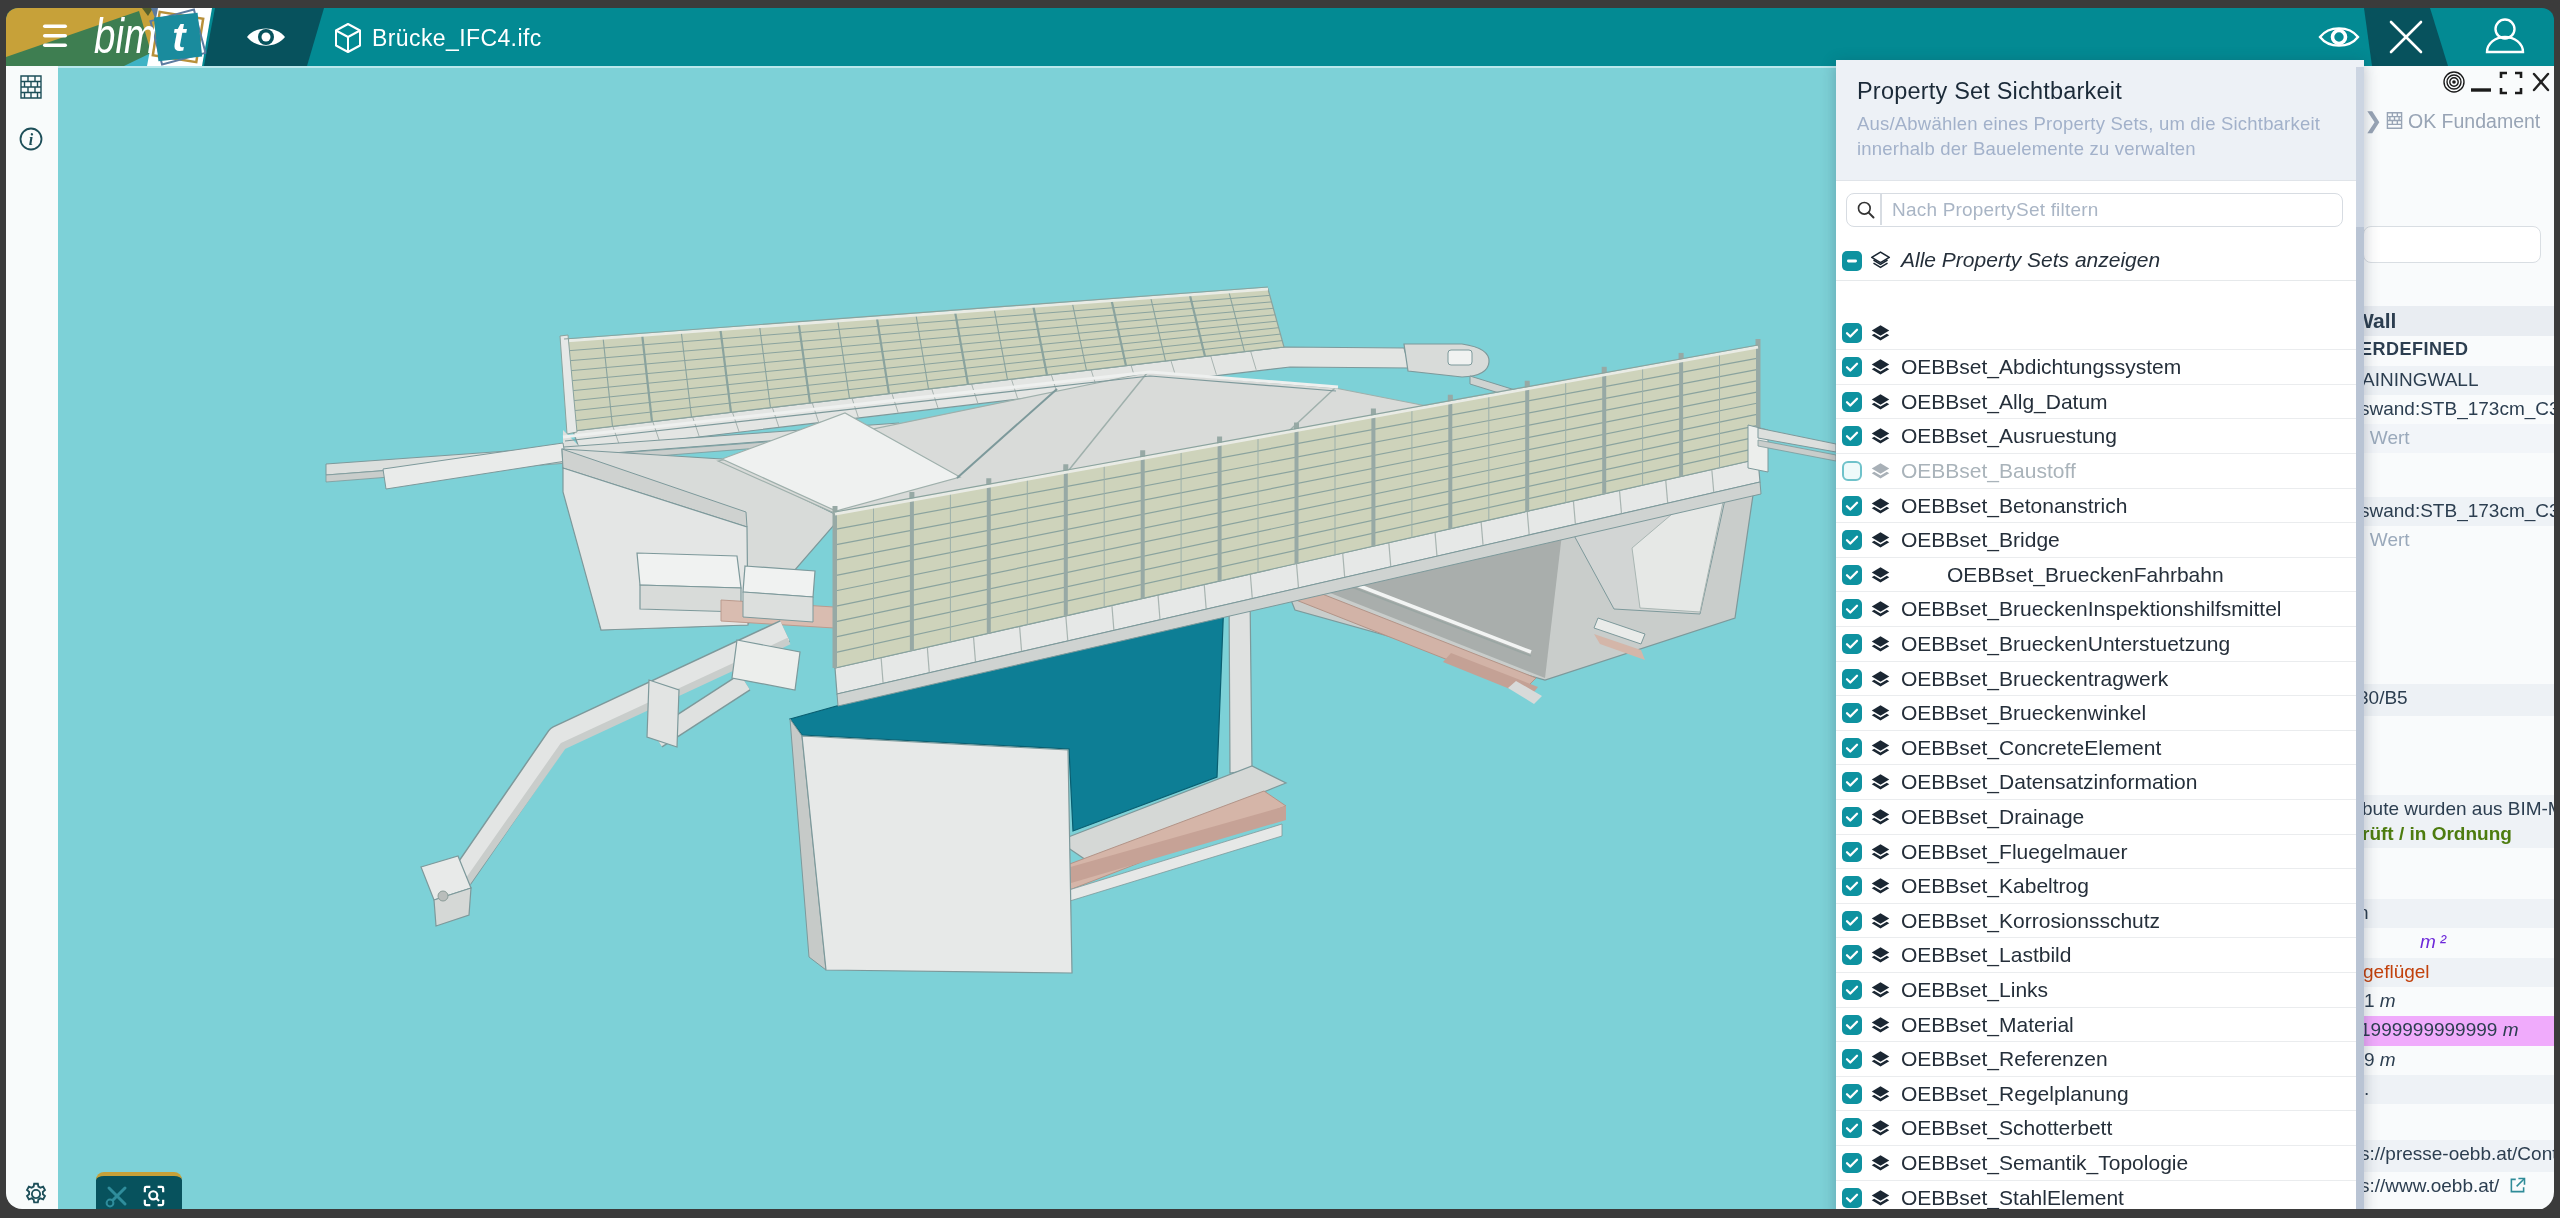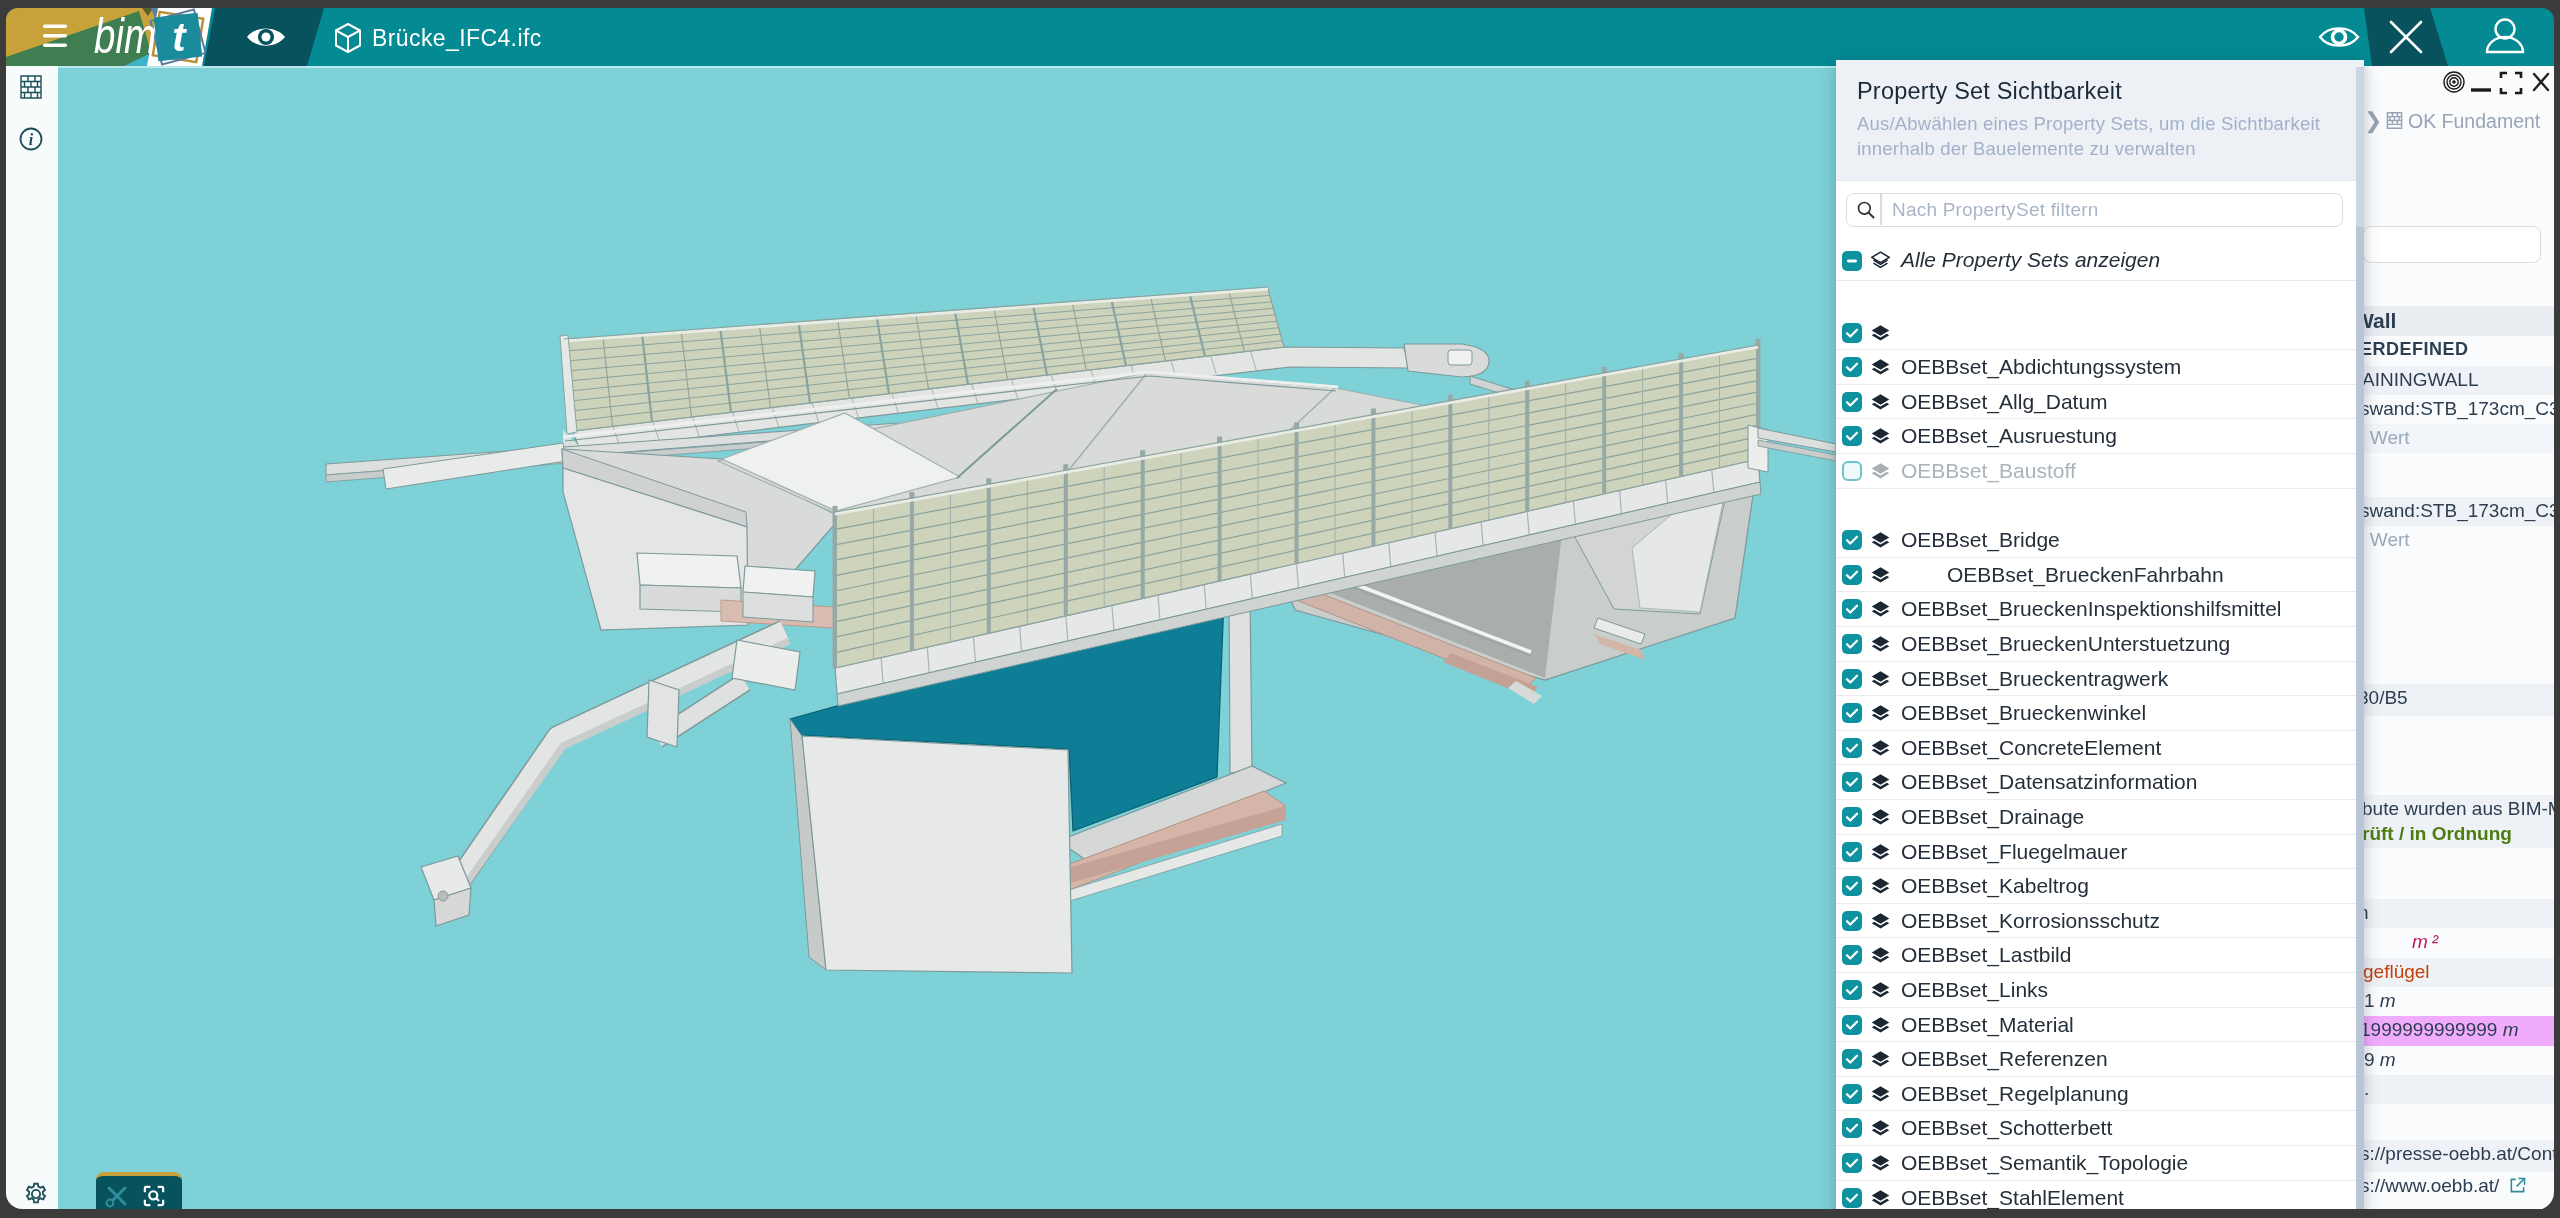--- a/index.html
+++ b/index.html
@@ -354,21 +354,21 @@
 <div class="prow" style="top:729px;height:25px;background:#eef2f6;">
       <span style="position:absolute;left:-2px;top:3px;color:#2c3e50;white-space:nowrap;">bute wurden aus BIM-Mo</span>
     </div>
 <div class="prow" style="top:754px;height:28px;background:#eef2f6;">
       <span style="position:absolute;left:-2px;top:3px;color:#4d7c0f;white-space:nowrap;font-weight:bold;">rüft / in Ordnung</span>
     </div>
 <div class="prow" style="top:833px;height:29px;background:#eef2f6;">
       <span style="position:absolute;left:-6px;top:3px;color:#2c3e50;white-space:nowrap;">n</span>
     </div>
 <div class="prow" style="top:862px;height:30px;">
-      <span style="position:absolute;left:8px;top:3px;color:#be185d;white-space:nowrap;padding-left:40px;"><i>m ²</i></span>
+      <span style="position:absolute;left:16px;top:3px;color:#6d28d9;white-space:nowrap;padding-left:40px;"><i>m ²</i></span>
     </div>
 <div class="prow" style="top:892px;height:29px;background:#eef2f6;">
       <span style="position:absolute;left:-1px;top:3px;color:#c2410c;white-space:nowrap;">geflügel</span>
     </div>
 <div class="prow" style="top:921px;height:29px;">
       <span style="position:absolute;left:0px;top:3px;color:#2c3e50;white-space:nowrap;">1 <i>m</i></span>
     </div>
 <div class="prow" style="top:950px;height:30px;background:#f0abfc;">
       <span style="position:absolute;left:-4px;top:3px;color:#2c3e50;white-space:nowrap;">1999999999999 <i>m</i></span>
     </div>
@@ -463,20 +463,31 @@
 <div class="drow" style="top:394.0px;height:34.6px;border-bottom:1px solid #eaecee;">
 <span class="cb" style="top:7px;"><svg width="20" height="20" viewBox="0 0 20 20">
           <rect x="1" y="1" width="18" height="18" rx="5" fill="#eefafa" stroke="#6fc2ca" stroke-width="2"></rect>
         </svg></span>
       <span class="lyr" style="top:7px;"><svg width="21" height="20" viewBox="0 0 24 22">
           <path d="M12 2 L22 8 L12 14 L2 8 Z" fill="#a8b0b7"></path>
           <path d="M2 13.5 L12 19.5 L22 13.5 L19.2 11.8 L12 16.1 L4.8 11.8 Z" fill="#a8b0b7"></path>
         </svg></span>
 <span class="dtext" style="color:#a9b3ba;top:5px;">OEBBset_Baustoff</span>
     </div>
+<div class="drow" style="top:428.6px;height:34.6px;border-bottom:1px solid #eaecee;">
+<span class="cb" style="top:7px;"><svg width="20" height="20" viewBox="0 0 20 20">
+          <rect width="20" height="20" rx="5" fill="#0e92a0"></rect>
+          <path d="M5 10.2 L8.3 13.5 L15 6.8" fill="none" stroke="#fff" stroke-width="2.3" stroke-linecap="round" stroke-linejoin="round"></path>
+        </svg></span>
+      <span class="lyr" style="top:7px;"><svg width="21" height="20" viewBox="0 0 24 22">
+          <path d="M12 2 L22 8 L12 14 L2 8 Z" fill="#1b2733"></path>
+          <path d="M2 13.5 L12 19.5 L22 13.5 L19.2 11.8 L12 16.1 L4.8 11.8 Z" fill="#1b2733"></path>
+        </svg></span>
+<span class="dtext" style="top:5px;">OEBBset_Betonanstrich</span>
+    </div>
 <div class="drow" style="top:463.2px;height:34.6px;border-bottom:1px solid #eaecee;">
 <span class="cb" style="top:7px;"><svg width="20" height="20" viewBox="0 0 20 20">
           <rect width="20" height="20" rx="5" fill="#0e92a0"></rect>
           <path d="M5 10.2 L8.3 13.5 L15 6.8" fill="none" stroke="#fff" stroke-width="2.3" stroke-linecap="round" stroke-linejoin="round"></path>
         </svg></span>
       <span class="lyr" style="top:7px;"><svg width="21" height="20" viewBox="0 0 24 22">
           <path d="M12 2 L22 8 L12 14 L2 8 Z" fill="#1b2733"></path>
           <path d="M2 13.5 L12 19.5 L22 13.5 L19.2 11.8 L12 16.1 L4.8 11.8 Z" fill="#1b2733"></path>
         </svg></span>
 <span class="dtext" style="top:5px;">OEBBset_Bridge</span>

